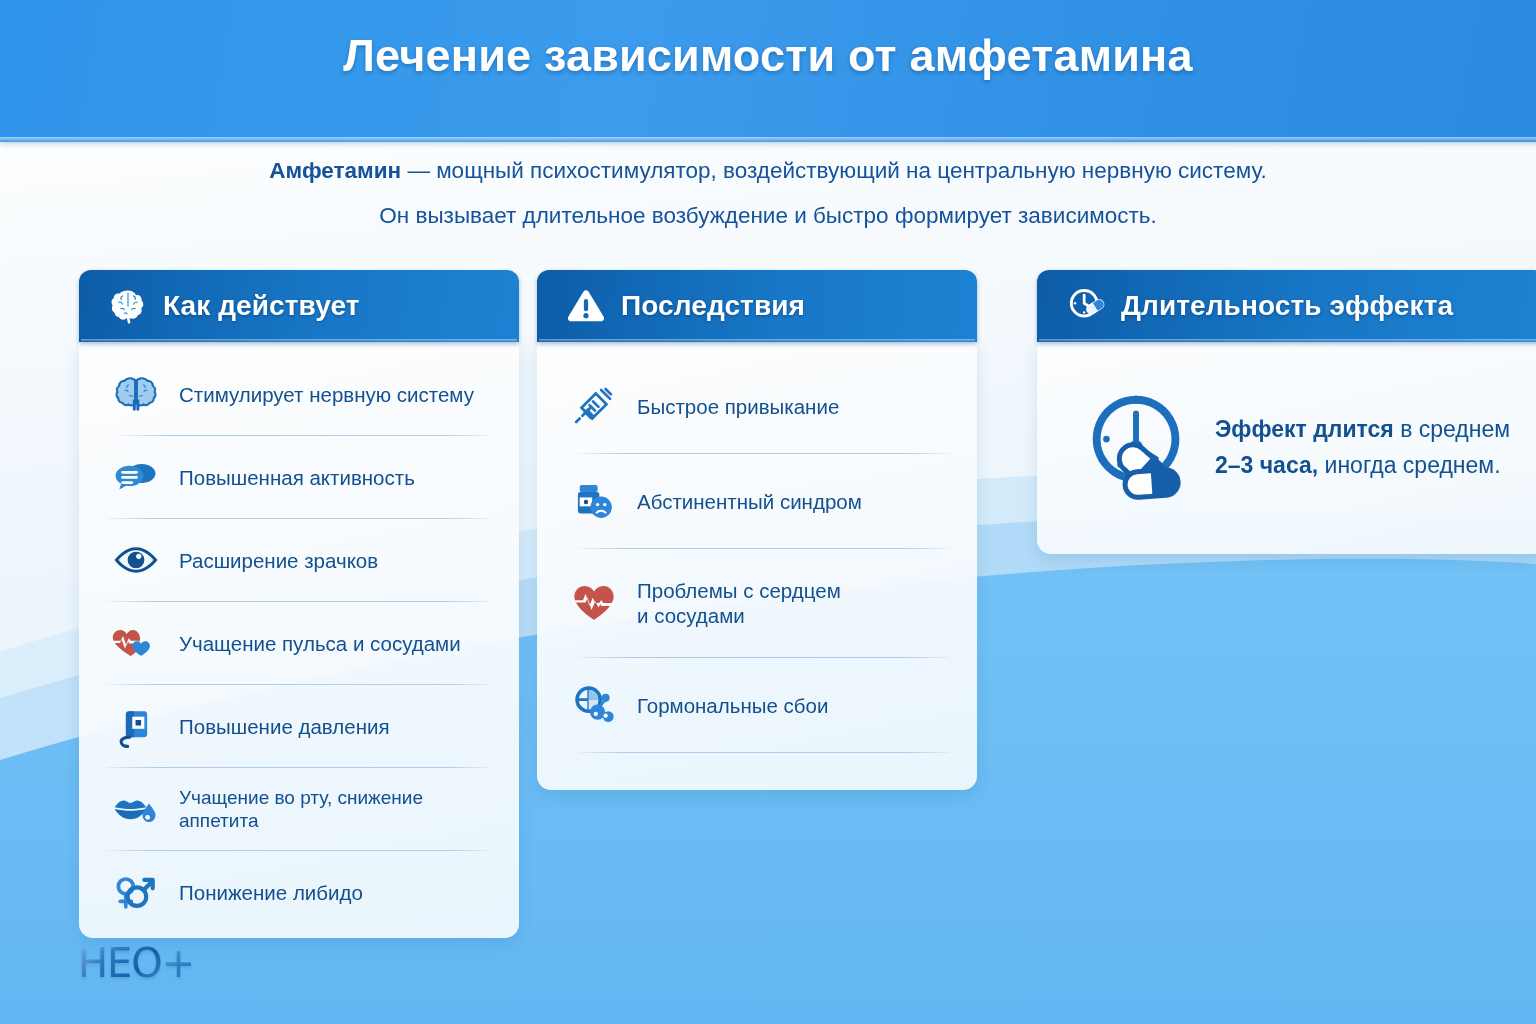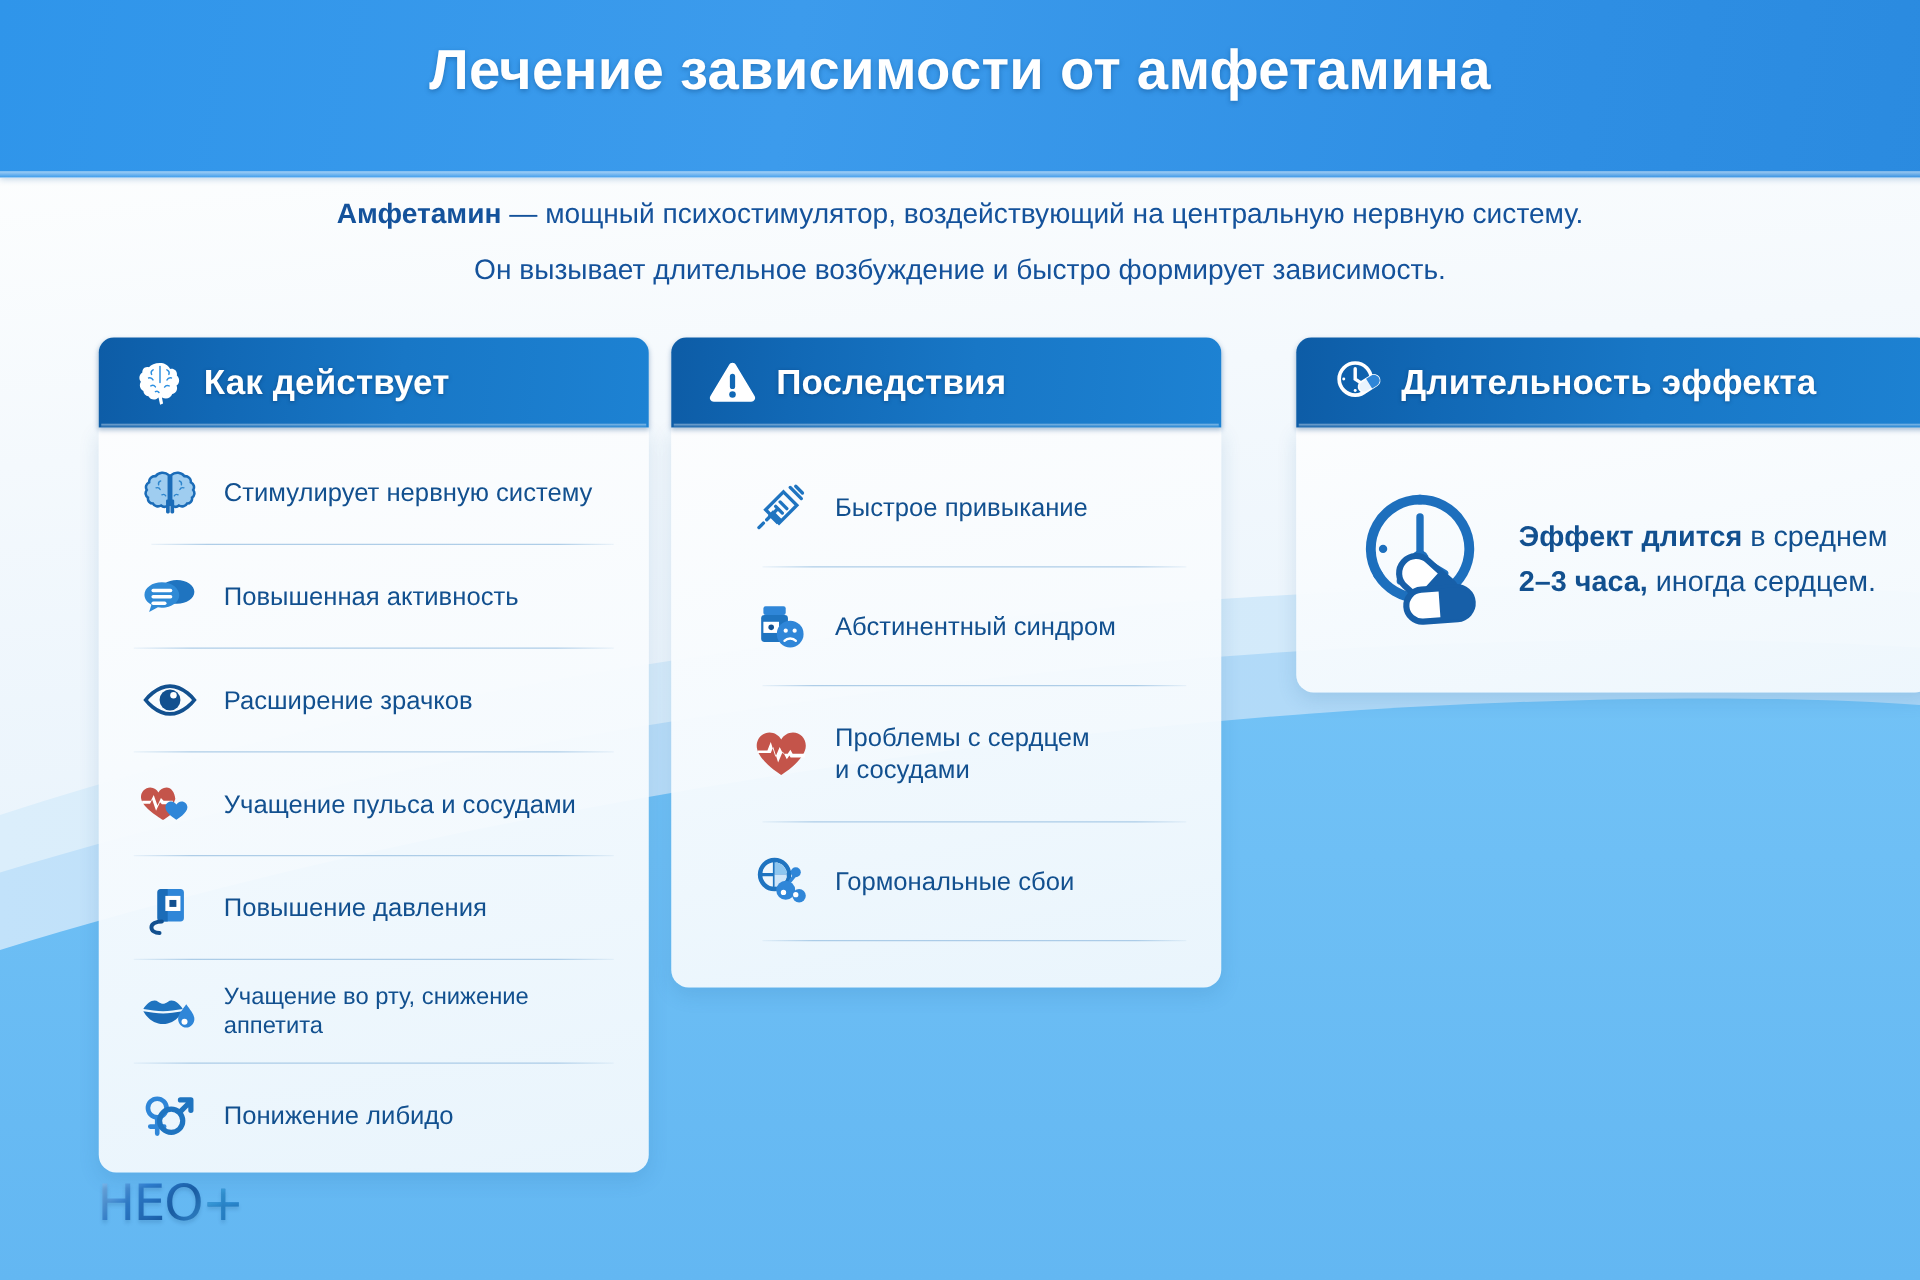--- a/index.html
+++ b/index.html
@@ -308,21 +308,21 @@
         <span class="hicon">
           <svg viewBox="0 0 48 48" width="42" height="42">
             <path fill="#ffffff" d="M24 6c1.3 0 2.5.7 3.2 1.9l17 28.4c1.4 2.3-.3 5.2-3.2 5.2H7c-2.9 0-4.6-2.9-3.2-5.2l17-28.4C21.5 6.7 22.7 6 24 6z"></path>
             <rect x="21.6" y="16" width="4.8" height="14" rx="2.4" fill="#1168b5"></rect>
             <circle cx="24" cy="35" r="3" fill="#1168b5"></circle>
           </svg>
         </span>
         <span class="htitle">Последствия</span>
       </div>
 
-      <div class="card-body" style="padding-top:28px;padding-bottom:26px;padding-left:31px;">
+      <div class="card-body" style="padding-top:28px;padding-bottom:26px;">
 
         <div class="row" style="min-height:72px">
           <span class="ricon">
             <svg viewBox="0 0 56 56" width="50" height="50">
               <g stroke="#1f74c0" stroke-width="3" stroke-linecap="round" fill="none">
                 <path d="M36 10l10 10"></path>
                 <path d="M41 9l6 6"></path>
                 <path d="M24 30l-9 9"></path>
                 <path d="M12 42l-4 4"></path>
                 <path d="M30 14l12 12-16 16-12-12z"></path>
@@ -427,21 +427,21 @@
               <path d="M27 0h13a14 14 0 0 1 0 28H27z" fill="#175fa8"></path>
             </g>
             <g transform="translate(54,92) rotate(-4)">
               <rect x="0" y="0" width="54" height="26" rx="13" fill="#ffffff" stroke="#175fa8" stroke-width="5"></rect>
               <path d="M27 0h14a13 13 0 0 1 0 26H27z" fill="#175fa8"></path>
             </g>
           </svg>
         </span>
         <span class="c3-text">
           <b>Эффект длится</b><span> в среднем</span><br>
-          <b>2–3 часа,</b><span> иногда сердцем.</span>
+          <b>2–3 часа,</b><span> иногда среднем.</span>
         </span>
       </div>
     </div>
 
   </div>
 
   <div class="logo">
     <span>НЕО</span><span class="plus">+</span>
   </div>
 

